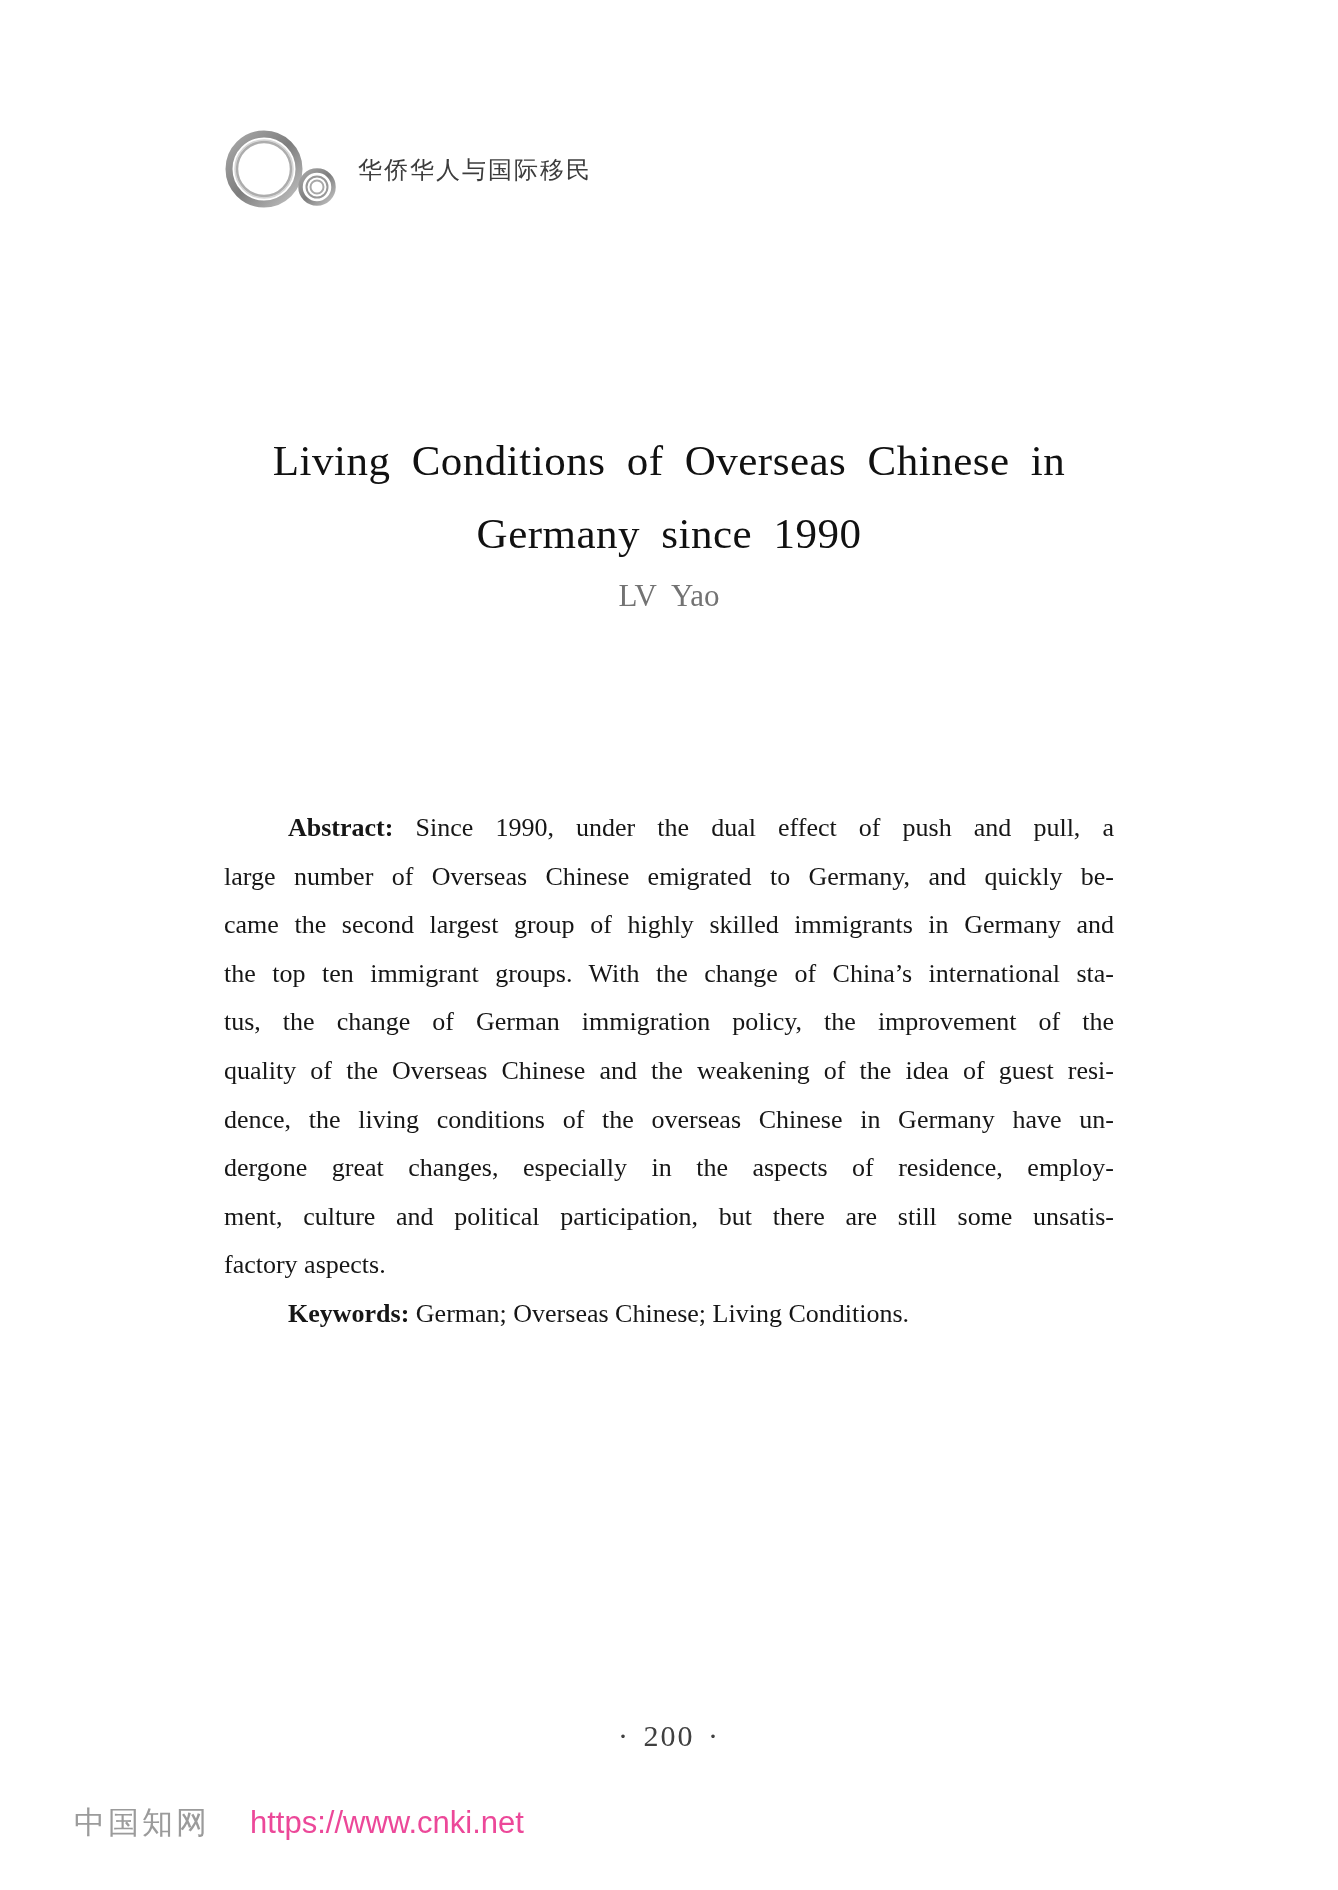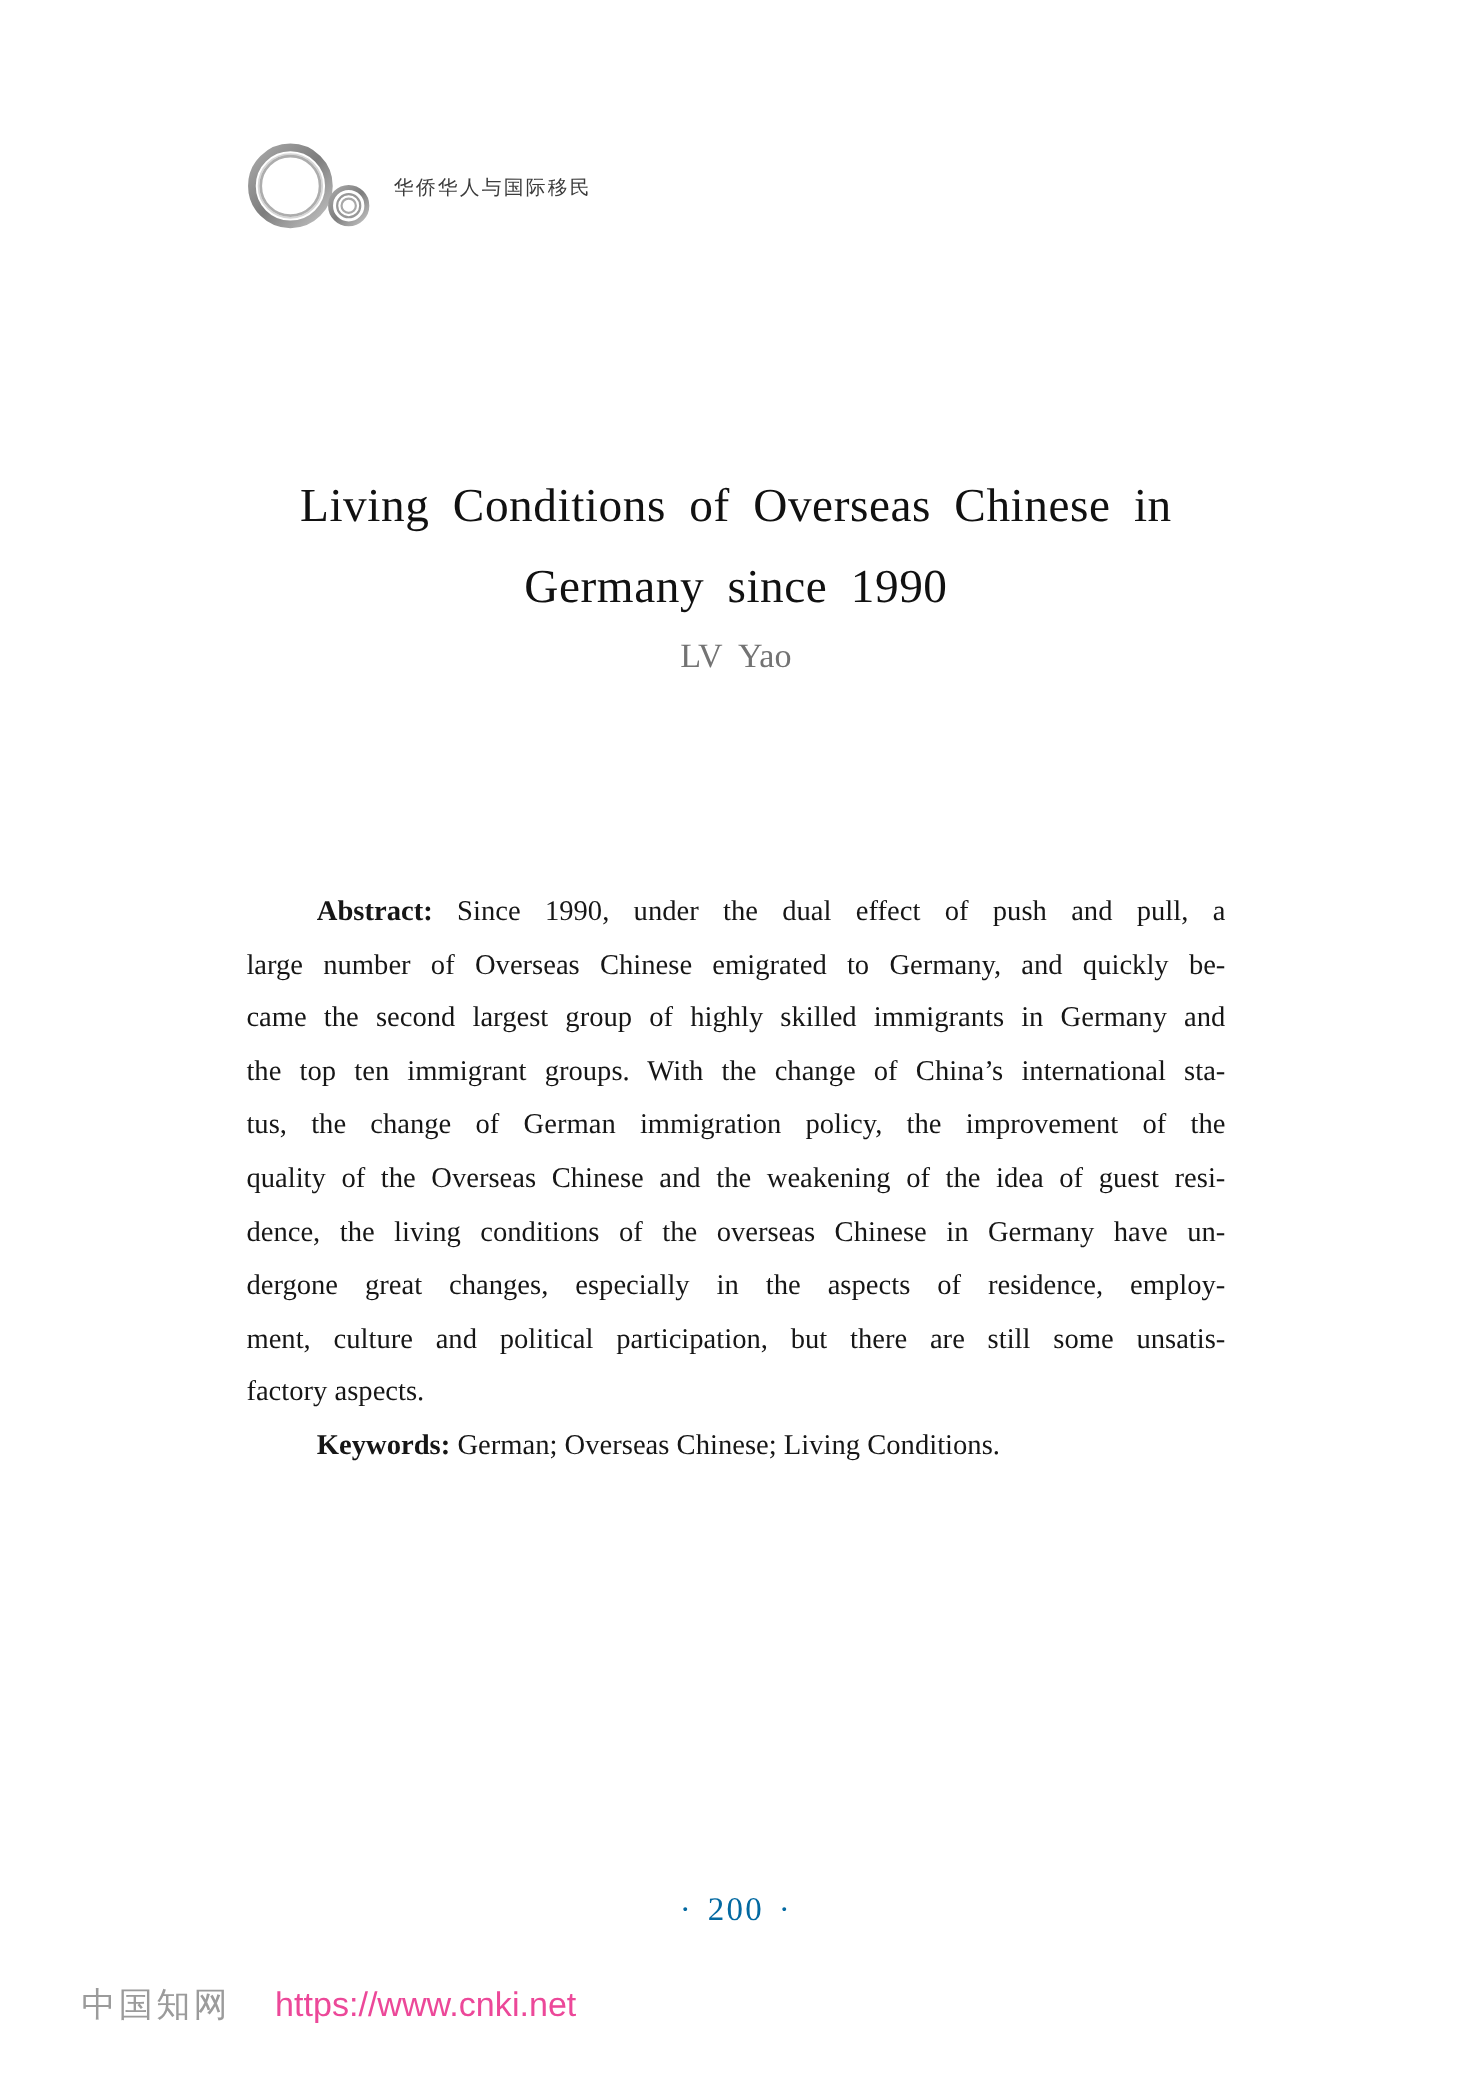--- a/index.html
+++ b/index.html
@@ -18,21 +18,21 @@
     position: absolute;
     left: 220px;
     top: 124px;
     display: flex;
     align-items: center;
   }
   .brand svg { display: block; }
   .brand-text {
     margin-left: 16px;
     font-family: "Liberation Sans", "DejaVu Sans", sans-serif;
-    font-size: 18px;
+    font-size: 24px;
     letter-spacing: 2px;
     color: #3c3c3c;
     white-space: nowrap;
   }
 
   
   .title {
     position: absolute;
     left: 0; right: 0;
     top: 424px;
@@ -77,21 +77,21 @@
   
   .pageno {
     position: absolute;
     left: 0; right: 0;
     top: 1718px;
     text-align: center;
     font-size: 30px;
     line-height: 36px;
     letter-spacing: 2px;
     word-spacing: 4px;
-    color: #0369a1;
+    color: #404040;
   }
 
   
   .cnki-footer {
     position: absolute;
     left: 59px;
     top: 1802px;
     display: flex;
     align-items: baseline;
     gap: 40px;

